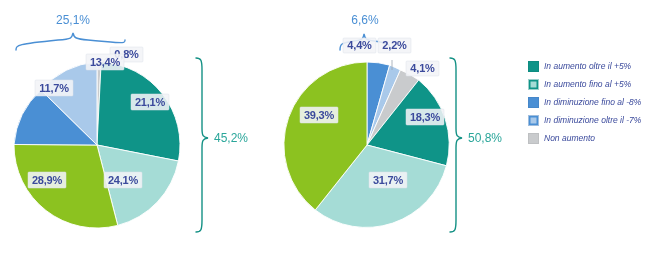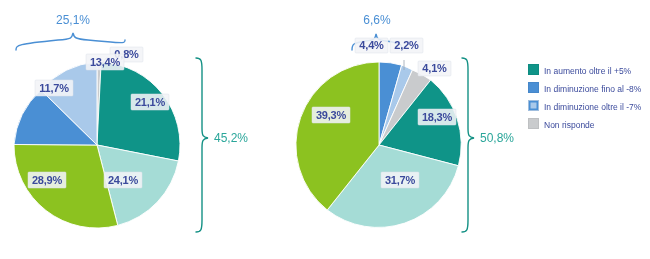--- a/index.html
+++ b/index.html
@@ -6,21 +6,21 @@
   body{
     width:650px;height:259px;
     background:#ffffff;
     font-family:"Liberation Sans", sans-serif;
     overflow:hidden;
     position:relative;
   }
   #root{position:absolute;left:0;top:0;width:650px;height:259px;}
   .chart-block{position:absolute;top:0;height:259px;text-align:right;}
   #chart-left{left:0;width:270px;}
-  #chart-right{left:282px;width:250px;}
+  #chart-right{left:270px;width:250px;}
 
   svg{display:block;overflow:visible;}
 
   .pielabel{
     font-family:"Liberation Sans", sans-serif;
     font-size:11px;
     font-weight:bold;
     fill:#3b4a9c;
     letter-spacing:-0.2px;
   }
@@ -46,23 +46,24 @@
   .leaderline{fill:none;stroke:#9aa3b0;stroke-width:0.8;}
 
   
   #legend{
     position:absolute;
     left:528px;top:58px;
     width:122px;
   }
   .legend-row{
     display:flex;
-    align-items:flex-end;
+    align-items:center;
     height:17px;
     margin-bottom:1px;
+    font-style:italic;
   }
   .legend-swatch{
     width:9px;height:9px;
     flex:0 0 9px;
     margin-right:5px;
     border:0.5px solid rgba(0,0,0,0.05);
   }
   .legend-label{
     font-family:"Liberation Sans", sans-serif;
     font-size:8.5px;
@@ -181,26 +182,30 @@
       </g>
     </svg>
   </div>
 
   <div id="legend">
     <div class="legend-row">
       <span class="legend-swatch" style="background:#0f9488"></span>
       <span class="legend-label">In aumento oltre il +5%</span>
     </div>
     <div class="legend-row">
+      <span class="legend-swatch" style="background:#a5dcd6;box-shadow:inset 0 0 0 1.5px #0f9488"></span>
+      <span class="legend-label">In aumento fino al +5%</span>
+    </div>
+    <div class="legend-row">
       <span class="legend-swatch" style="background:#4a8fd4"></span>
       <span class="legend-label">In diminuzione fino al -8%</span>
     </div>
     <div class="legend-row">
       <span class="legend-swatch" style="background:#a9c9ea;box-shadow:inset 0 0 0 1.5px #4a8fd4"></span>
       <span class="legend-label">In diminuzione oltre il -7%</span>
     </div>
     <div class="legend-row">
       <span class="legend-swatch" style="background:#c9cbcd"></span>
-      <span class="legend-label">Non risponde</span>
+      <span class="legend-label">Non aumento</span>
     </div>
   </div>
 
 </div>
 
 </body></html>

